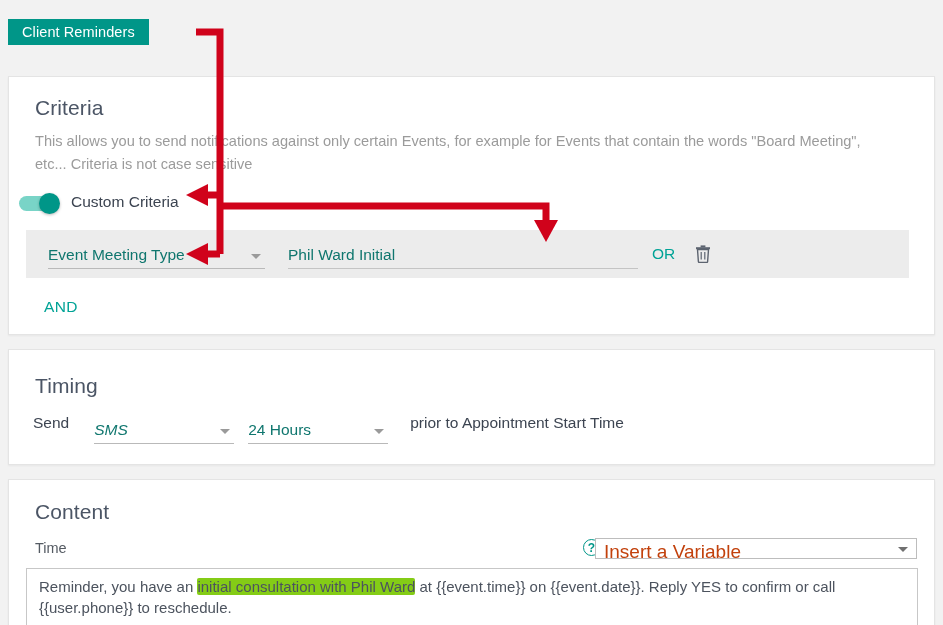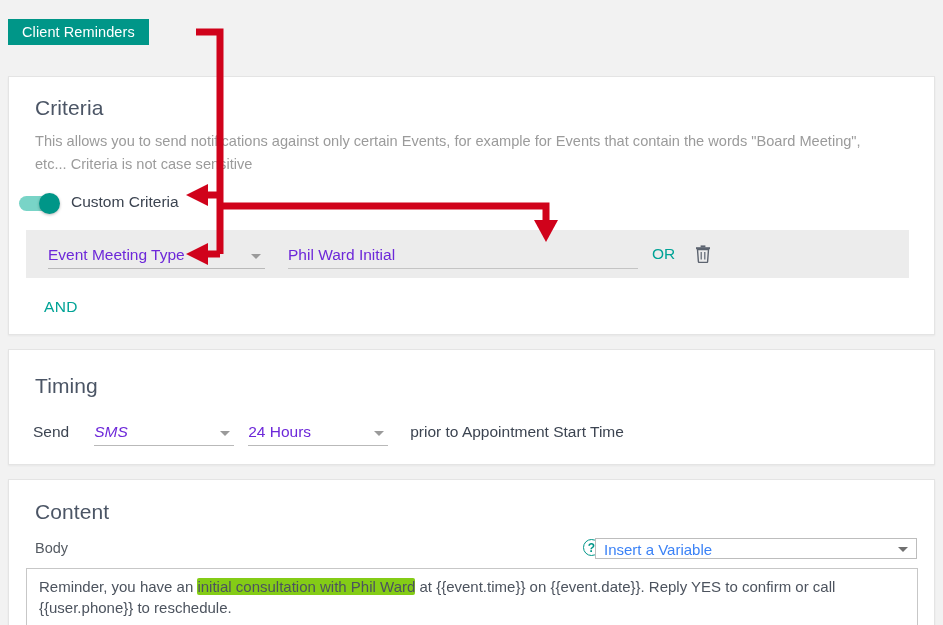--- a/index.html
+++ b/index.html
@@ -121,21 +121,21 @@
   .field {
     position: relative;
     height: 30px;
     border-bottom: 1px solid #b9b9b9;
     display: flex;
     align-items: flex-end;
     box-sizing: border-box;
   }
   .field .ftext {
     font-size: 15.5px;
-    color: #6d28d9;
+    color: #0f766e;
     white-space: nowrap;
     overflow: hidden;
     padding-bottom: 4px;
     line-height: 18px;
   }
   .caret {
     position: absolute;
     right: 4px;
     bottom: 9px;
     width: 0; height: 0;
@@ -168,21 +168,20 @@
     letter-spacing: .4px;
     cursor: pointer;
   }
 
   
   .timing-row {
     position: absolute;
     left: 24px;
     top: 64px;
     display: flex;
-    align-items: flex-end;
     height: 32px;
   }
   .plain-label {
     font-size: 15.5px;
     color: #3c4451;
     padding-bottom: 5px;
   }
   #t-send { margin-right: 0; }
   #t-type { margin-left: 25px; width: 140px; font-style: italic; }
   #t-when { margin-left: 14px; width: 140px; }
@@ -220,22 +219,22 @@
     height: 21px;
     border: 1px solid #bdbdbd;
     background: #fff;
     box-sizing: border-box;
     cursor: pointer;
   }
   .var-select .vtext {
     position: absolute;
     left: 8px;
     top: 2px;
-    font-size: 15px;
-    color: #3b82f6;
+    font-size: 19px;
+    color: #c2410c;
   }
   .var-select .vcaret {
     position: absolute;
     right: 8px;
     top: 8px;
     width: 0; height: 0;
     border-left: 5px solid transparent;
     border-right: 5px solid transparent;
     border-top: 5px solid #707070;
   }
@@ -332,21 +331,21 @@
       <span class="caret"></span>
     </div>
 
     <span class="plain-label" id="t-tail">prior to Appointment Start Time</span>
   </div>
 </div>
 
 <div class="card" id="card-content">
   <div class="section-title" id="content-title">Content</div>
 
-  <div class="body-label">Body</div>
+  <div class="body-label">Time</div>
 
   <div class="help-icon">?</div>
 
   <div class="var-select">
     <span class="vtext">Insert a Variable</span>
     <span class="vcaret"></span>
   </div>
 
   <div class="body-box">
     <div class="body-text"><span>Reminder, you have an </span><span class="hl">initial consultation with Phil Ward</span><span> at {{event.time}} on {{event.date}}.  Reply YES to confirm or call {{user.phone}} to reschedule.</span></div>

